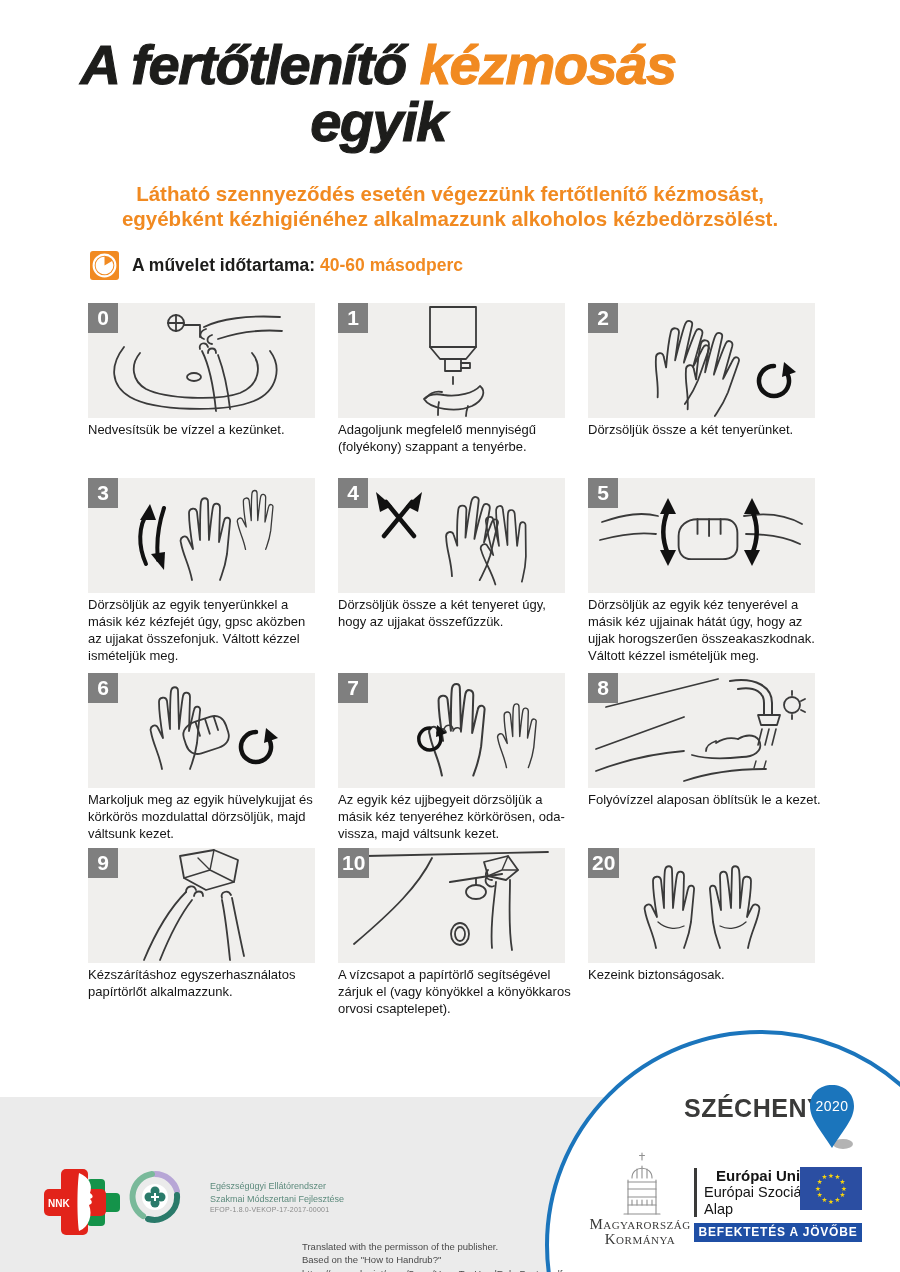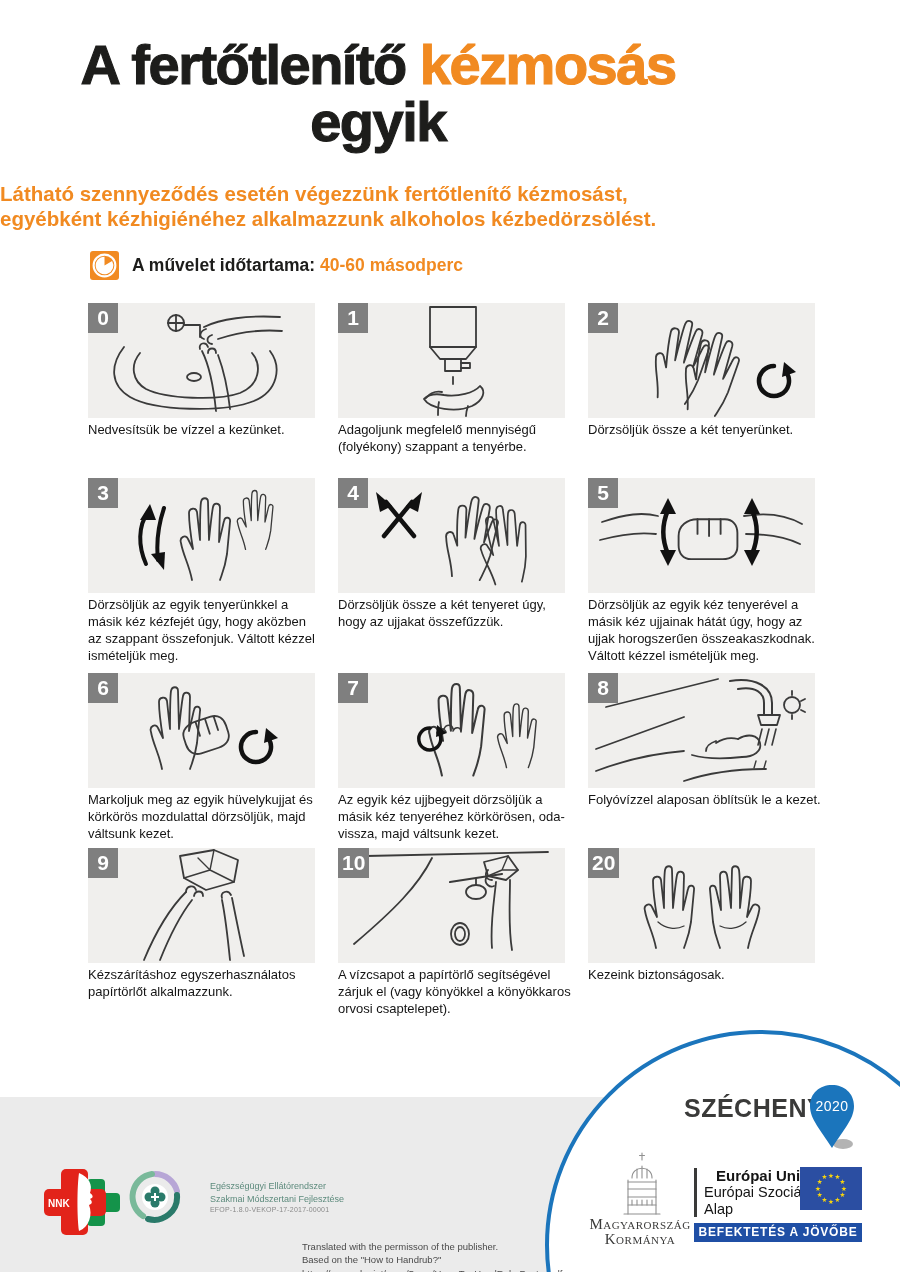--- a/index.html
+++ b/index.html
@@ -1,24 +1,24 @@
 <!DOCTYPE html>
 <html style="--orange: #F18A21; --step_box_gray: #7F7F7F; --panel_gray: #F0EFED; --band_gray: #EBEBEB; --szechenyi_blue: #1B75BC; --eu_flag_blue: #2B4EA2; --eu_star_yellow: #F6D30E; --investment_blue: #1F4FA5;"><head>
 <meta charset="utf-8">
 <style>
   html,body{margin:0;padding:0;background:#fff;}
   .page{position:relative;width:900px;height:1272px;background:#fff;overflow:hidden;
         font-family:"Liberation Sans",sans-serif;color:#1d1d1b;}
 
   
   .title{position:absolute;top:36px;left:0;width:756px;margin:0;text-align:center;
-         font-size:56px;line-height:57px;font-weight:700;letter-spacing:-1.5px;color:#1d1d1b;
+         font-size:56px;line-height:57px;font-weight:700;letter-spacing:-1.5px;color:#1d1d1b;font-style:italic;
          -webkit-text-stroke:1.1px currentColor;}
   .title .orange{color:var(--orange,#F18A21);}
-  .subtitle{position:absolute;top:181px;left:0;width:900px;
+  .subtitle{position:absolute;top:181px;left:0;width:900px;text-align:center;
             font-size:20.5px;line-height:25px;font-weight:700;color:var(--orange,#F18A21);}
   .timer{position:absolute;left:90px;top:251px;display:flex;align-items:center;}
   .timer-icon{width:29px;height:29px;background:var(--orange,#F18A21);border-radius:3px;flex:0 0 auto;}
   .timer-text{margin-left:13px;font-size:17.5px;font-weight:700;color:#1d1d1b;}
   .timer-text .orange{color:var(--orange,#F18A21);}
 
   
   .cell{position:absolute;width:227px;}
   .c1{left:88px}.c2{left:338px}.c3{left:588px}
   .r1{top:303px}.r2{top:478px}.r3{top:673px}.r4{top:848px}
@@ -148,21 +148,21 @@
         </g>
         <g>
           <path class="arrow" stroke-width="4" d="M58,86 C50,68 50,48 60,34"></path>
           <polygon class="ahead" points="52,42 62,26 68,42"></polygon>
           <path class="arrow" stroke-width="4" d="M76,30 C70,48 68,64 70,82"></path>
           <polygon class="ahead" points="63,76 76,92 77,74"></polygon>
         </g>
       </svg>
       <div class="stepnum">3</div>
     </div>
-    <div class="caption">Dörzsöljük az egyik tenyerünkkel a másik kéz kézfejét úgy, hogy aközben az szappant összefonjuk. Váltott kézzel ismételjük meg.</div>
+    <div class="caption">Dörzsöljük az egyik tenyerünkkel a másik kéz kézfejét úgy, gpsc aközben az ujjakat összefonjuk. Váltott kézzel ismételjük meg.</div>
   </div>
 
   <div class="cell c2 r2">
     <div class="panel">
       <svg viewBox="0 0 227 115">
         <g class="art">
           <path transform="translate(104,12) rotate(8,26,44)" d="M16,88 C13,72 7,63 5,51 C3,45 10,42 12,47 L17,57 C15,45 13,28 13,21 C13,16 20,15 21,20 L24,48 C24,36 24,16 25,10 C26,5 32,5 32,10 L33,48 C34,38 36,20 37,15 C38,10 44,11 44,16 L43,50 C45,42 47,33 48,29 C49,24 55,25 54,30 L51,62 C49,76 46,82 44,88"></path>
           <path transform="translate(138,22) rotate(-6,26,44) scale(0.95)" d="M16,88 C13,72 7,63 5,51 C3,45 10,42 12,47 L17,57 C15,45 13,28 13,21 C13,16 20,15 21,20 L24,48 C24,36 24,16 25,10 C26,5 32,5 32,10 L33,48 C34,38 36,20 37,15 C38,10 44,11 44,16 L43,50 C45,42 47,33 48,29 C49,24 55,25 54,30 L51,62 C49,76 46,82 44,88"></path>
         </g>
         <g>

